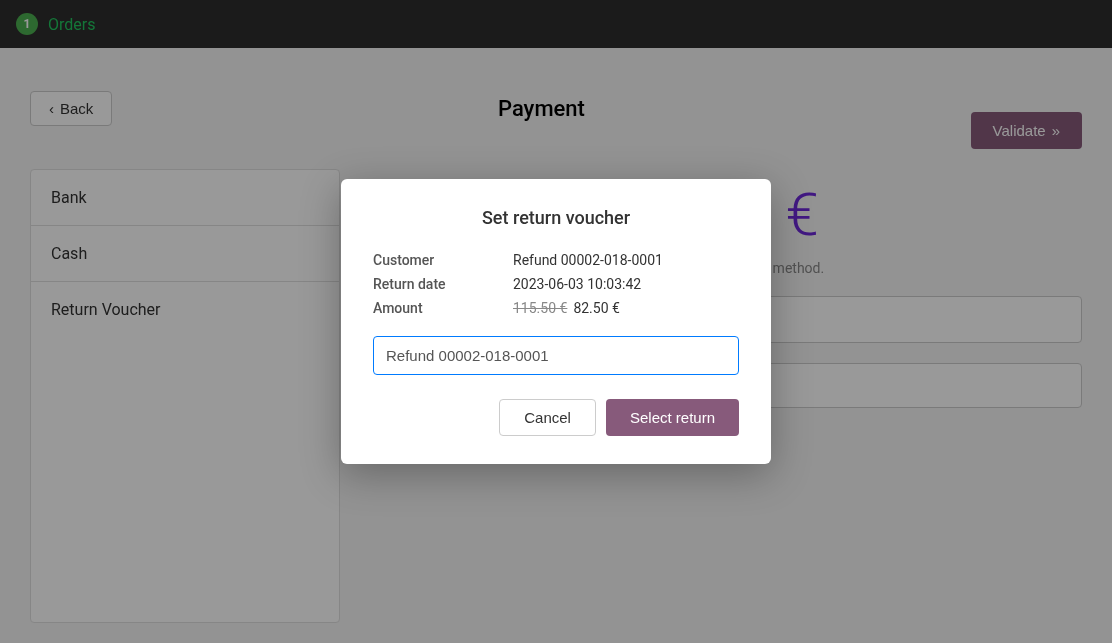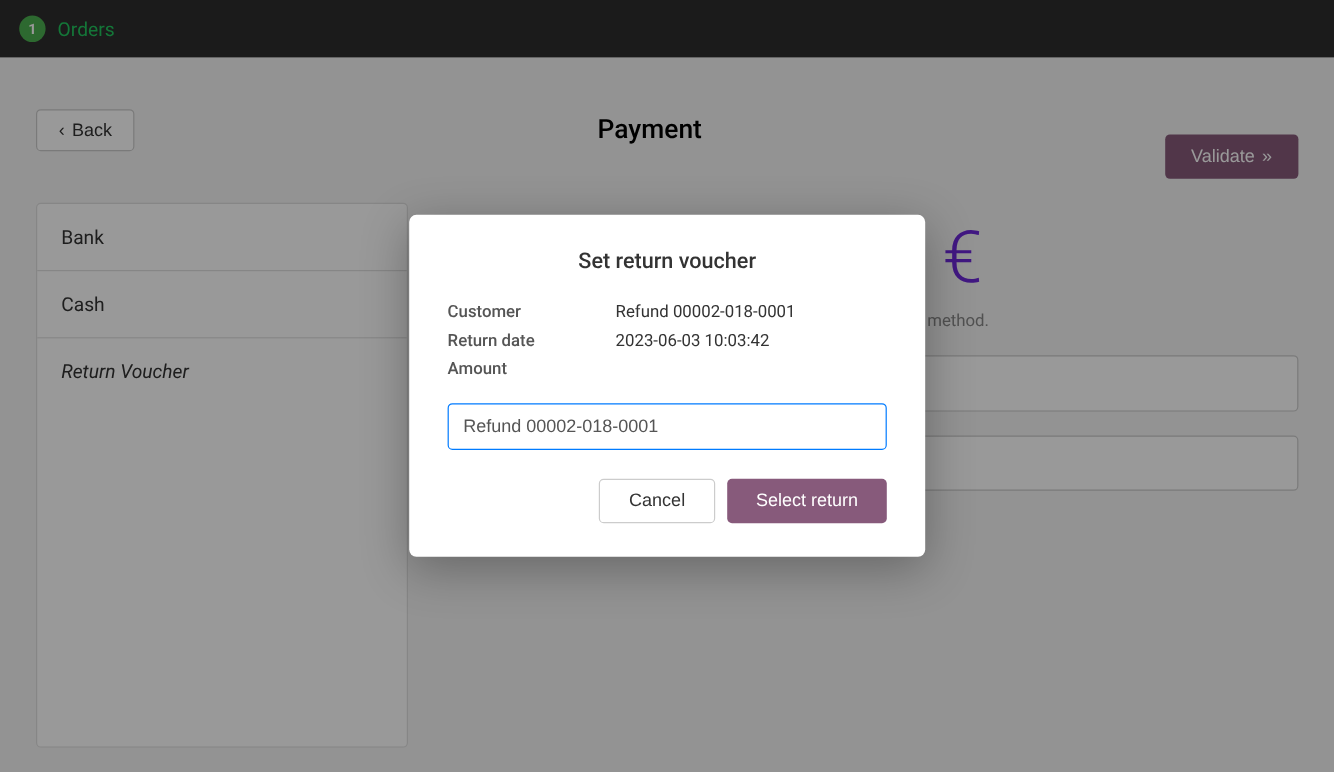--- a/index.html
+++ b/index.html
@@ -103,21 +103,20 @@
     }
     .payment-method {
       padding: 18px 20px;
       border-bottom: 1px solid #e0e0e0;
       font-size: 16px;
       color: #333;
       cursor: pointer;
     }
     .payment-method:last-child {
       border-bottom: none;
-      font-style: italic;
     }
 
     
     .right-panel {
       flex: 1;
       display: flex;
       flex-direction: column;
       align-items: center;
       gap: 20px;
     }
@@ -355,20 +354,24 @@
     <div class="modal-title">Set return voucher</div>
 
     <div class="modal-fields">
       <span class="field-label">Customer</span>
       <span class="field-value">Refund 00002-018-0001</span>
 
       <span class="field-label">Return date</span>
       <span class="field-value">2023-06-03 10:03:42</span>
 
       <span class="field-label">Amount</span>
+      <div class="field-value-group">
+        <span class="field-value strikethrough">115.50 €</span>
+        <span class="field-value">82.50 €</span>
+      </div>
     </div>
 
     <input class="modal-input" type="text" value="Refund 00002-018-0001" style="">
 
     <div class="modal-buttons">
       <button class="cancel-btn">Cancel</button>
       <button class="select-return-btn">Select return</button>
     </div>
   </div>
 </div>

